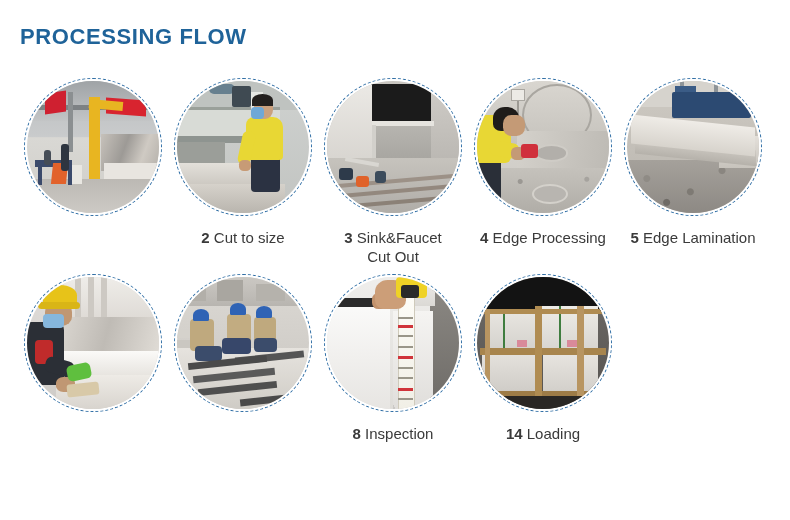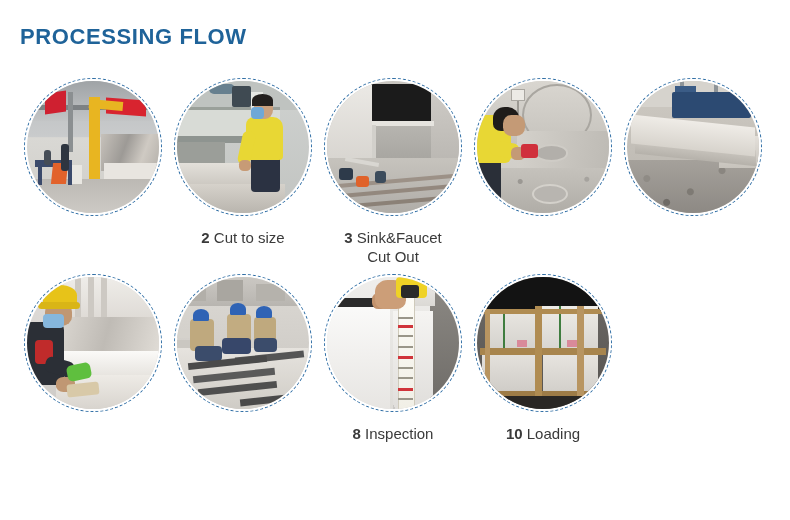--- a/index.html
+++ b/index.html
@@ -380,39 +380,41 @@
             <div class="p pants"></div>
               <div class="p shirt"></div>
             <div class="p arm"></div>
               <div class="p hand"></div>
               <div class="p grinder"></div>
             <div class="p hair"></div>
               <div class="p face"></div>
           </div>
         </div>
       </div>
+      <div class="step-label"><span class="step-num">4</span> Edge Processing</div>
     </div>
 
     <div class="flow-step">
       <div class="step-circle">
         <div class="step-photo">
           <div class="scene s5">
             <div class="p top"></div>
             <div class="p pipe1"></div>
               <div class="p pipe2"></div>
               <div class="p pipe3"></div>
             <div class="p mach2"></div>
               <div class="p mach"></div>
             <div class="p ground"></div>
             <div class="p beamR"></div>
             <div class="p beam2"></div>
               <div class="p beam"></div>
           </div>
         </div>
       </div>
+      <div class="step-label"><span class="step-num">5</span> Edge Lamination</div>
     </div>
 
   </div>
 
   <div class="flow-row row-2">
 
     <div class="flow-step">
       <div class="step-circle">
         <div class="step-photo">
           <div class="scene s6">
@@ -514,17 +516,17 @@
             <div class="p woodH1"></div>
               <div class="p woodH2"></div>
               <div class="p woodH3"></div>
             <div class="p woodV1"></div>
               <div class="p woodV2"></div>
               <div class="p woodV3"></div>
             <div class="p floor"></div>
           </div>
         </div>
       </div>
-      <div class="step-label"><span class="step-num">10</span> Loading</div>
+      <div class="step-label"><span class="step-num">14</span> Loading</div>
     </div>
 
   </div>
 </div>
 
 </body></html>

